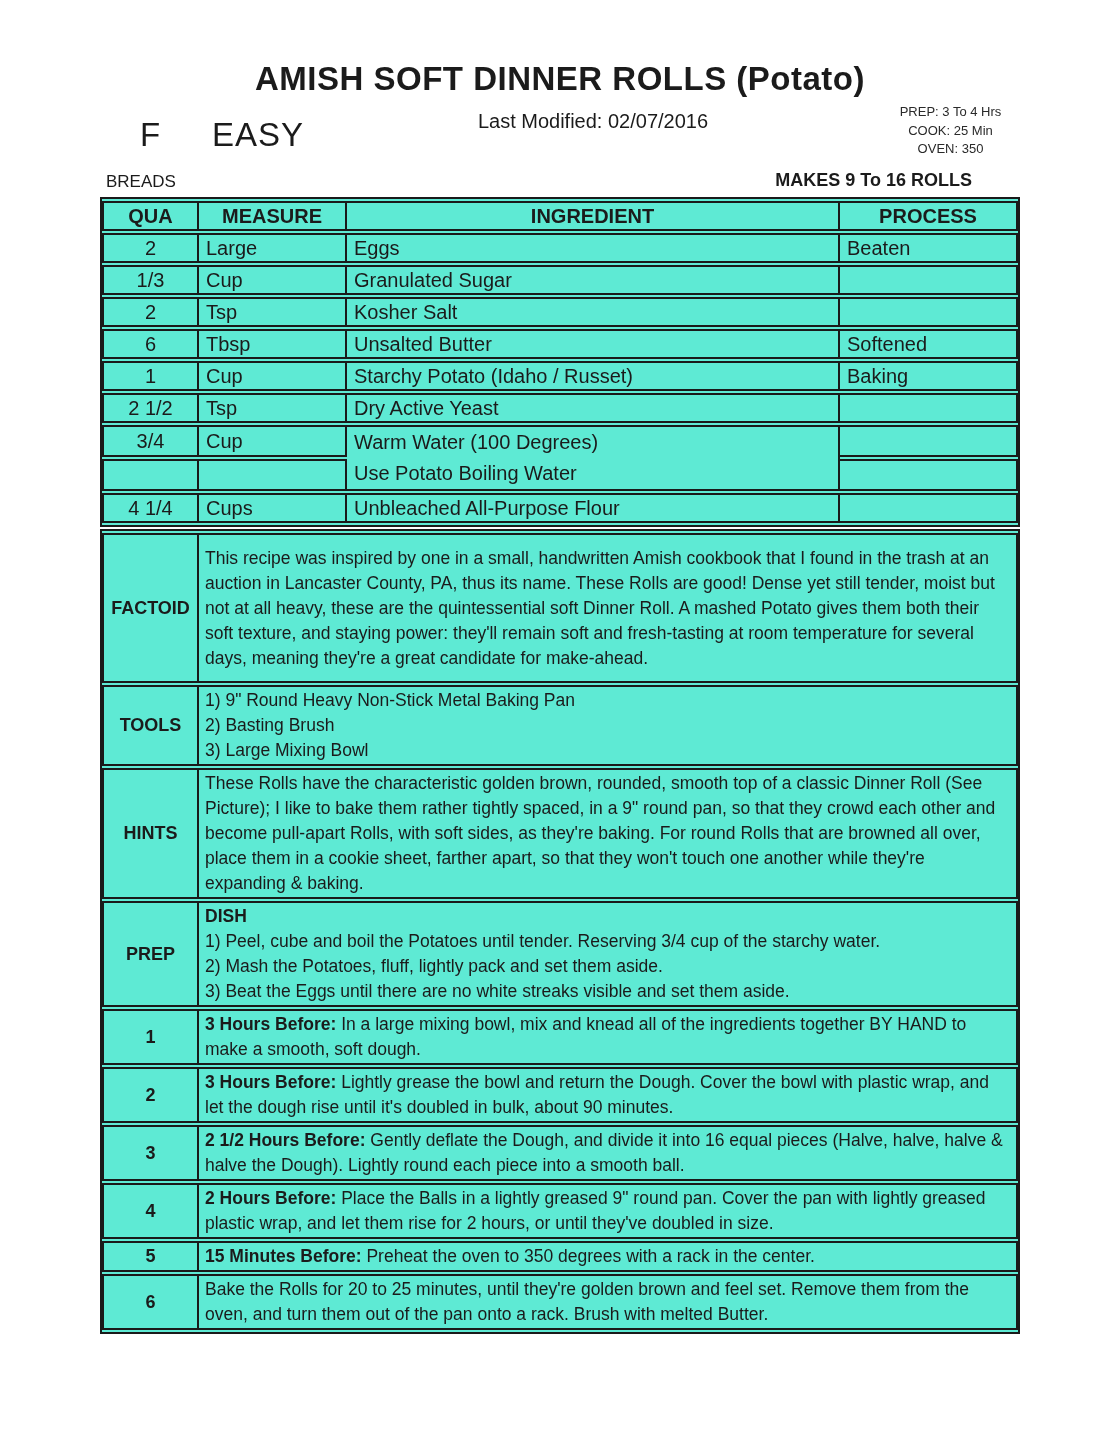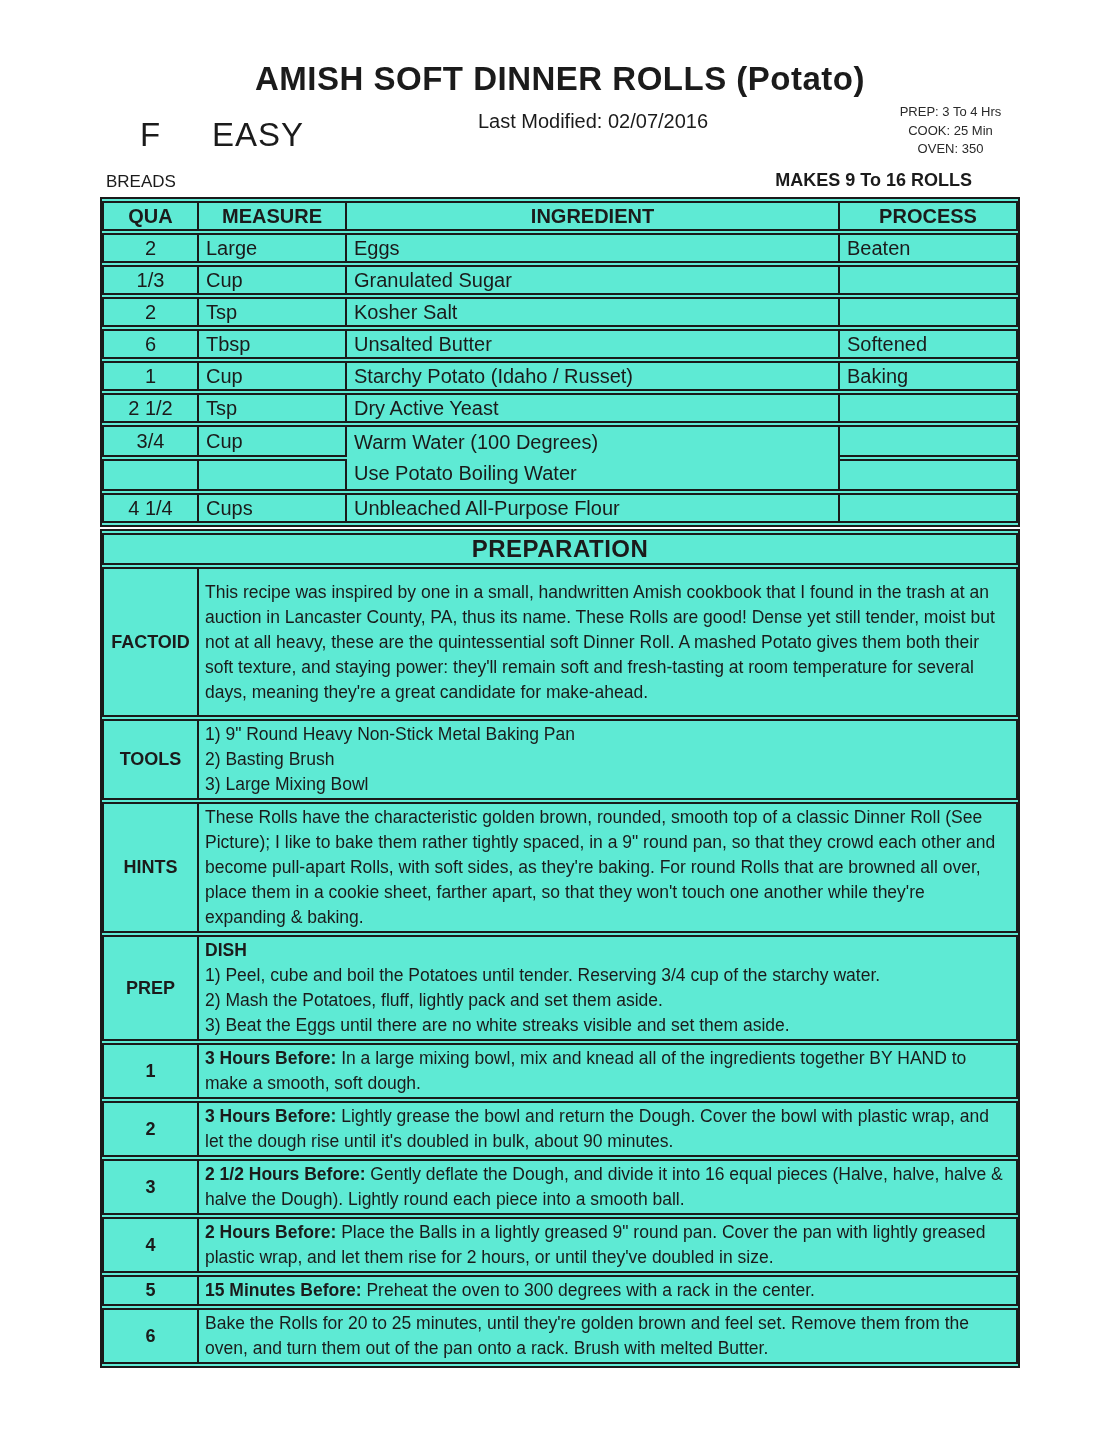--- a/index.html
+++ b/index.html
@@ -187,23 +187,20 @@
     </tr>
   </tbody>
     </table>
 
   <table class="abs grid prep-table">
     <colgroup>
       <col style="width:97px">
         <col style="width:819px">
     </colgroup>
     <tbody>
-        <tr>
-      <td class="prep-title-cell" colspan="2">PREPARATION</td>
-    </tr>
     <tr>
       <td class="row-label h-factoid">FACTOID</td>
       <td class="row-body">This recipe was inspired by one in a small, handwritten Amish cookbook that I found in the trash at an auction in Lancaster County, PA, thus its name. These Rolls are good! Dense yet still tender, moist but not at all heavy, these are the quintessential soft Dinner Roll. A mashed Potato gives them both their soft texture, and staying power: they'll remain soft and fresh-tasting at room temperature for several days, meaning they're a great candidate for make-ahead.</td>
     </tr>
     <tr>
       <td class="row-label h-tools">TOOLS</td>
       <td class="row-body">
         <div>1) 9" Round Heavy Non-Stick Metal Baking Pan</div>
         <div>2) Basting Brush</div>
         <div>3) Large Mixing Bowl</div>
@@ -233,21 +230,21 @@
     <tr>
       <td class="row-label h-step2">3</td>
       <td class="row-body"><b>2 1/2 Hours Before:</b><span> Gently deflate the Dough, and divide it into 16 equal pieces (Halve, halve, halve &amp; halve the Dough). Lightly round each piece into a smooth ball.</span></td>
     </tr>
     <tr>
       <td class="row-label h-step2">4</td>
       <td class="row-body"><b>2 Hours Before:</b><span> Place the Balls in a lightly greased 9" round pan. Cover the pan with lightly greased plastic wrap, and let them rise for 2 hours, or until they've doubled in size.</span></td>
     </tr>
     <tr>
       <td class="row-label h-step1">5</td>
-      <td class="row-body"><b>15 Minutes Before:</b><span> Preheat the oven to 300 degrees with a rack in the center.</span></td>
+      <td class="row-body"><b>15 Minutes Before:</b><span> Preheat the oven to 350 degrees with a rack in the center.</span></td>
     </tr>
     <tr>
       <td class="row-label h-step2">6</td>
       <td class="row-body"><b></b><span>Bake the Rolls for 20 to 25 minutes, until they're golden brown and feel set. Remove them from the oven, and turn them out of the pan onto a rack. Brush with melted Butter.</span></td>
     </tr>
   </tbody>
     </table>
 
 </div>
 

